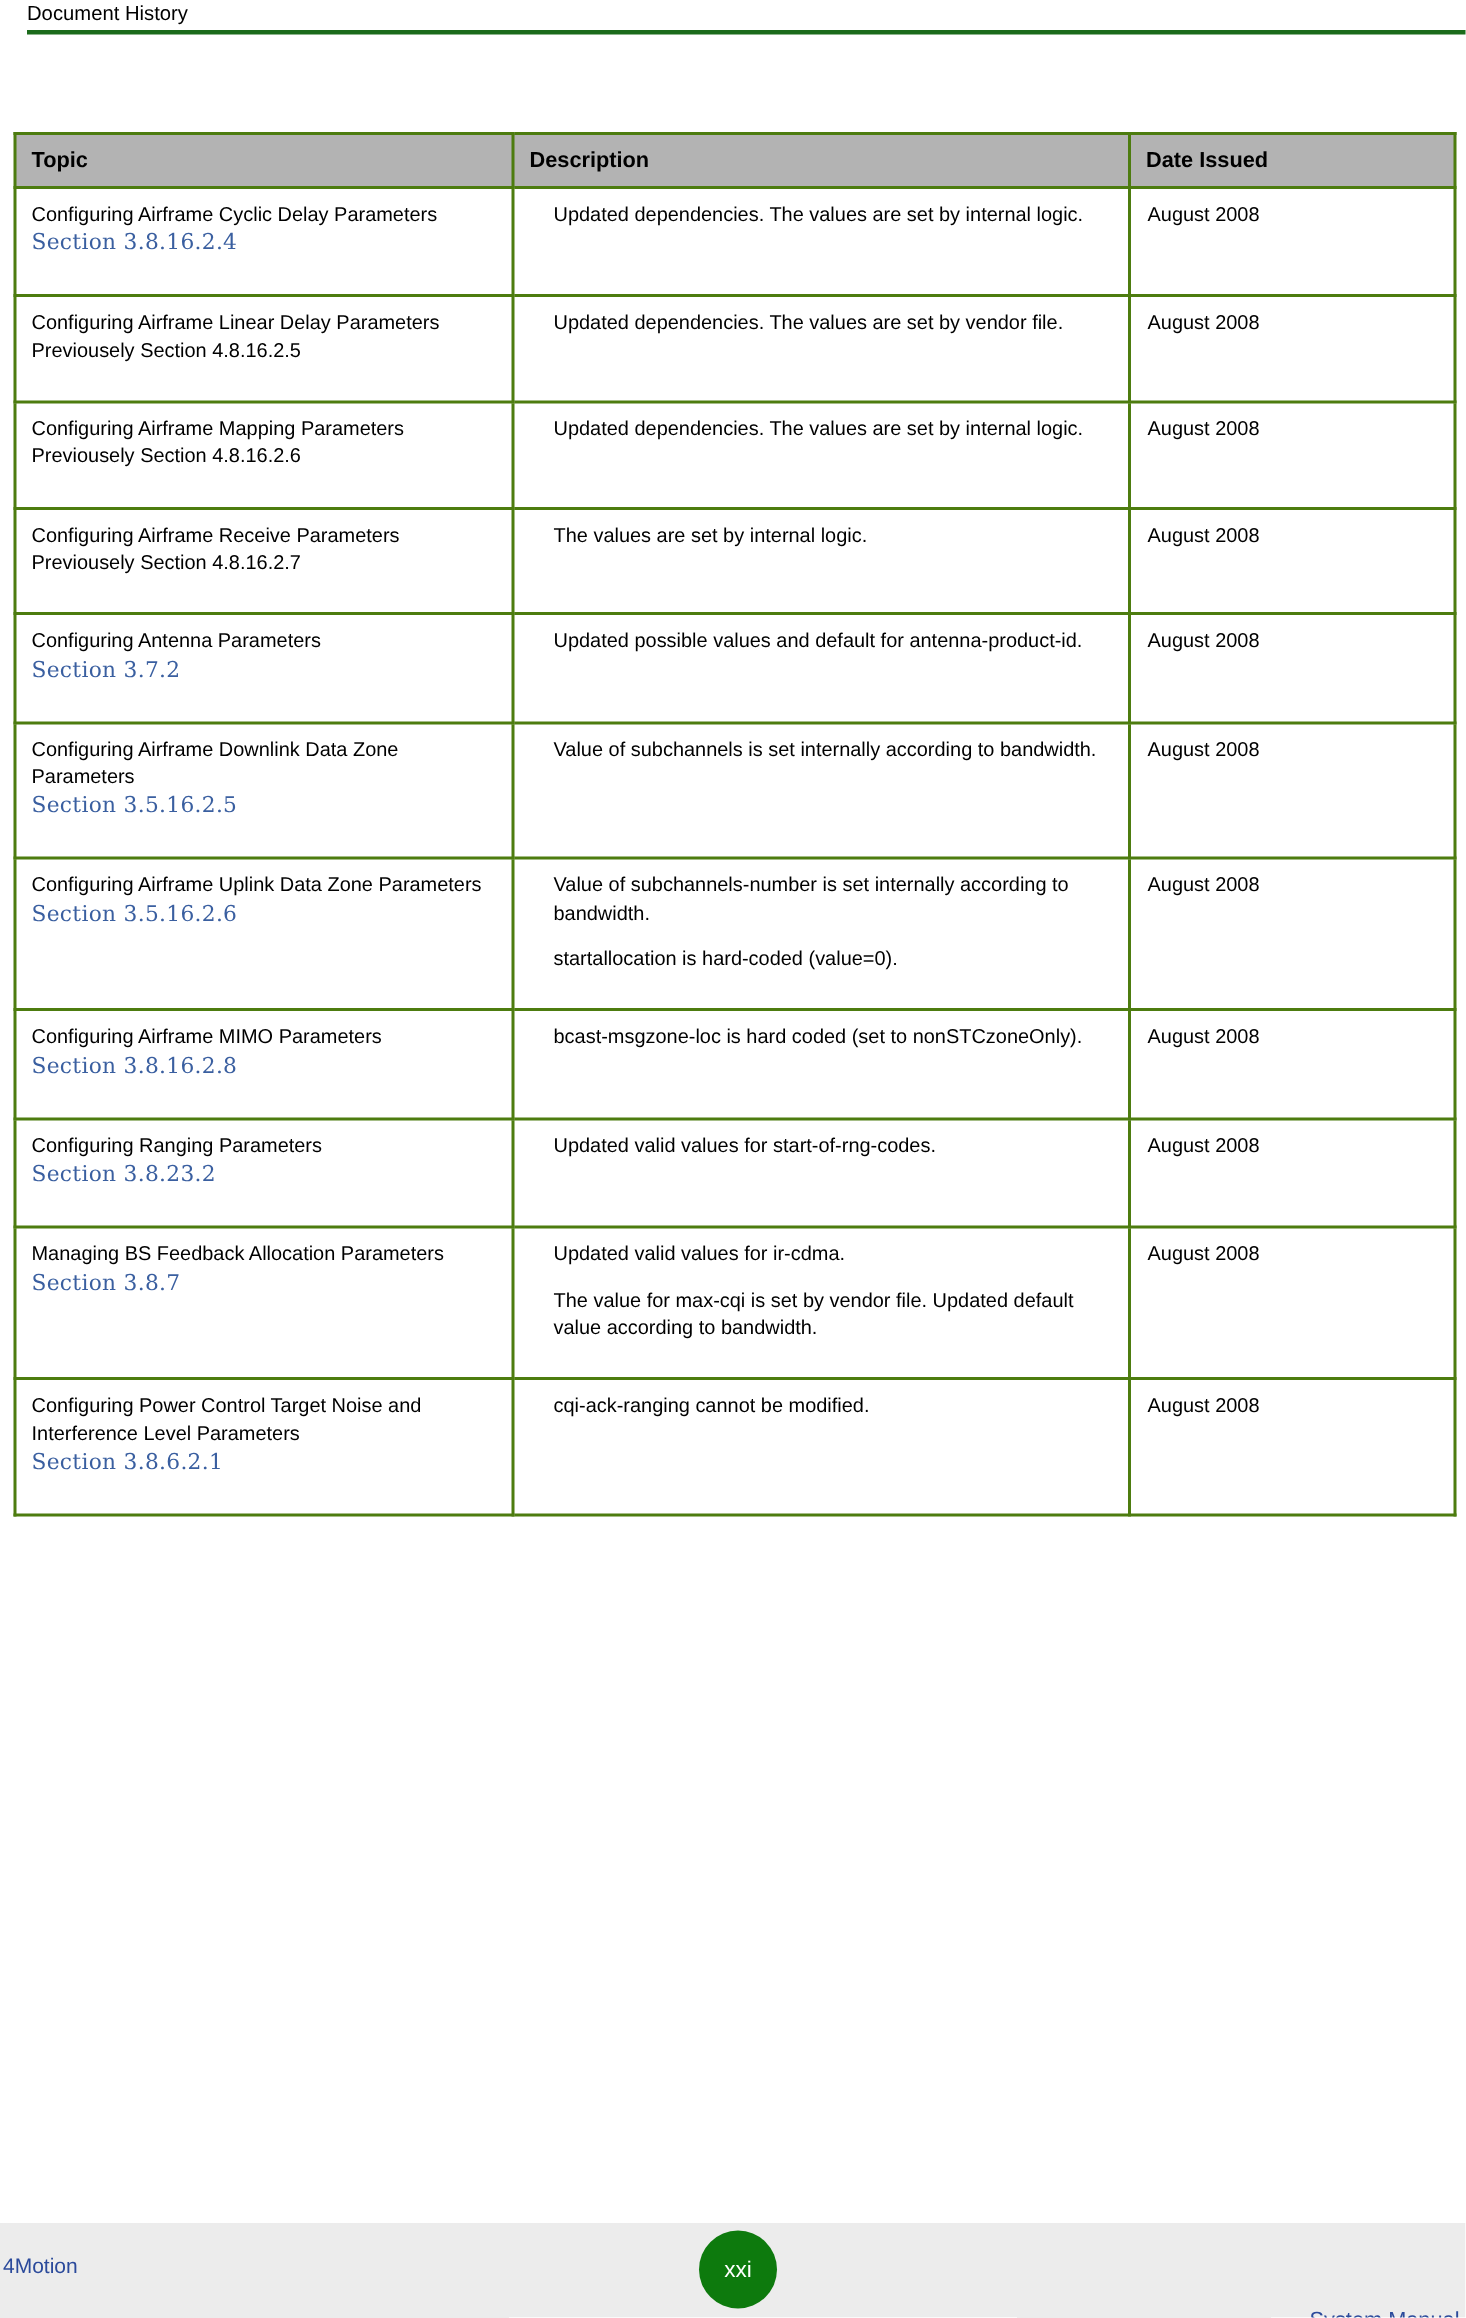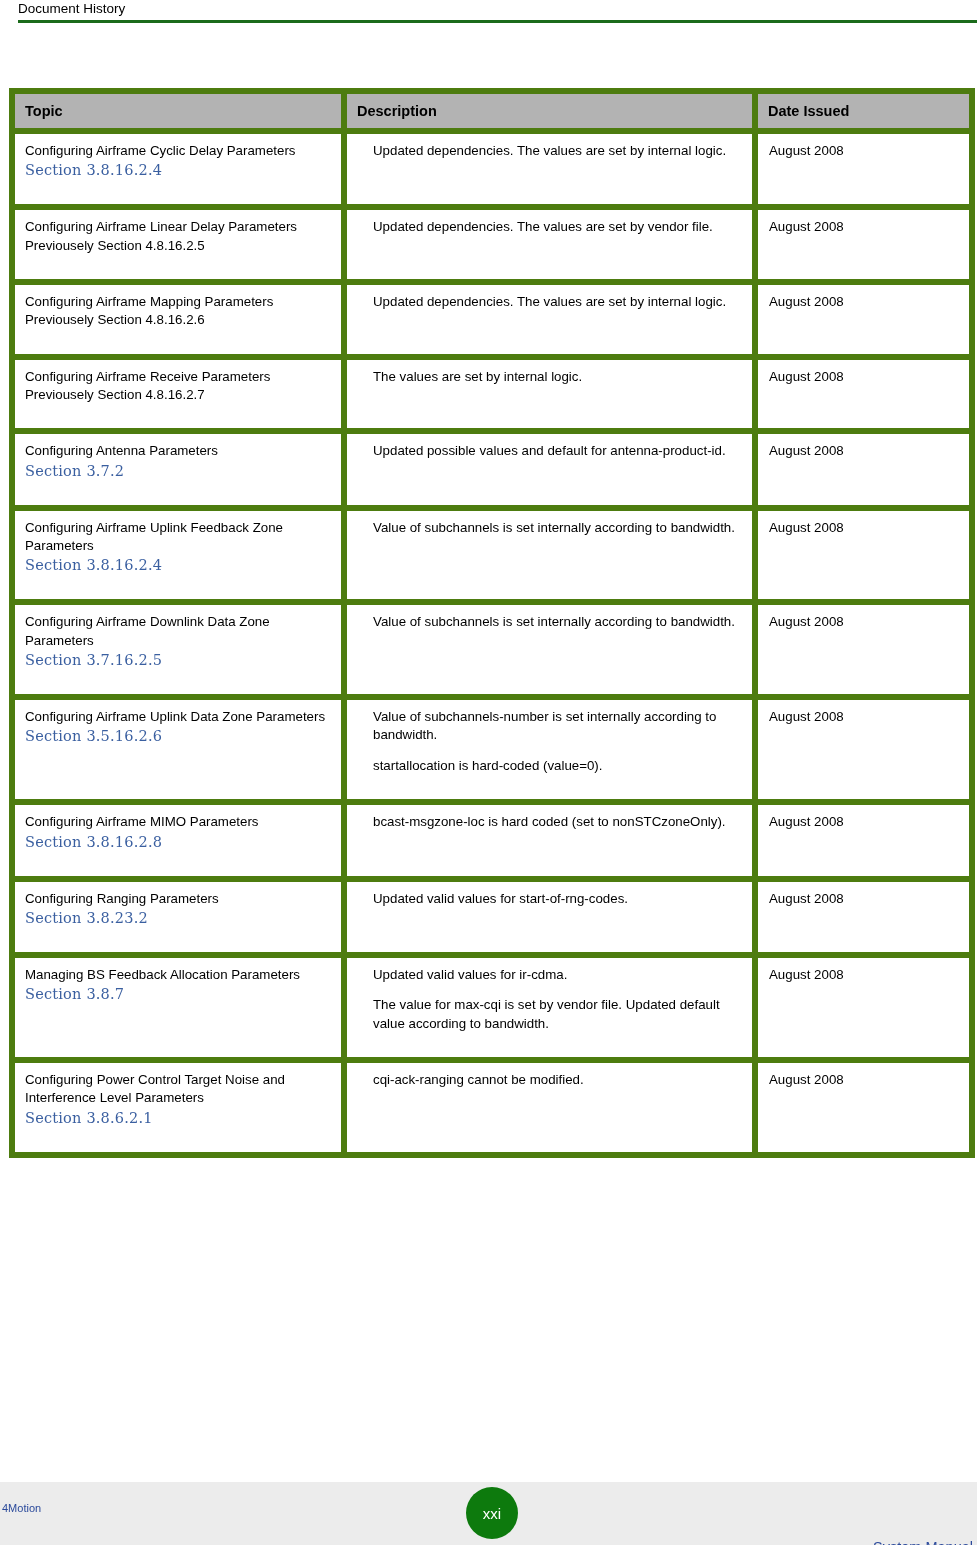--- a/index.html
+++ b/index.html
@@ -50,21 +50,21 @@
   
   .history-table {
     position: absolute;
     left: 9px;
     top: 88px;
     width: 960px;
     border-collapse: collapse;
     table-layout: fixed;
   }
   .history-table th, .history-table td {
-    border: 6px solid #4d7c0f;
+    border: 2px solid #4d7c0f;
     vertical-align: top;
     padding: 8px 8px 24px 10px;
     font-size: 13.3px;
     line-height: 1.38;
   }
   .history-table thead th {
     background: #b3b3b3;
     font-weight: bold;
     font-size: 14.5px;
     padding-top: 7px;
@@ -104,21 +104,21 @@
     bottom: 0;
     width: 977px;
     height: 63px;
     background: #ececec;
   }
   .footer-left {
     position: absolute;
     left: 2px;
     top: 20px;
     color: #2b4a9b;
-    font-size: 11px;
+    font-size: 14px;
   }
   .footer-right {
     position: absolute;
     right: 4px;
     top: 20px;
     color: #2b4a9b;
     font-size: 14.5px;
     margin-top: 37px;
   }
   .footer-page-badge {
@@ -206,32 +206,22 @@
             <span class="topic-line">Configuring Antenna Parameters</span>
             <span class="topic-section">Section 3.7.2</span>
           </td>
           <td class="desc-cell">
             <p>Updated possible values and default for antenna-product-id.</p>
           </td>
           <td class="date-cell">August 2008</td>
         </tr>
         <tr>
           <td class="topic-cell">
-            <span class="topic-line">Configuring Airframe Uplink Feedback Zone Parameters</span>
-            <span class="topic-section">Section 3.8.16.2.4</span>
-          </td>
-          <td class="desc-cell">
-            <p>Value of subchannels is set internally according to bandwidth.</p>
-          </td>
-          <td class="date-cell">August 2008</td>
-        </tr>
-        <tr>
-          <td class="topic-cell">
             <span class="topic-line">Configuring Airframe Downlink Data Zone Parameters</span>
-            <span class="topic-section">Section 3.7.16.2.5</span>
+            <span class="topic-section">Section 3.5.16.2.5</span>
           </td>
           <td class="desc-cell">
             <p>Value of subchannels is set internally according to bandwidth.</p>
           </td>
           <td class="date-cell">August 2008</td>
         </tr>
         <tr>
           <td class="topic-cell">
             <span class="topic-line">Configuring Airframe Uplink Data Zone Parameters</span>
             <span class="topic-section">Section 3.5.16.2.6</span>

